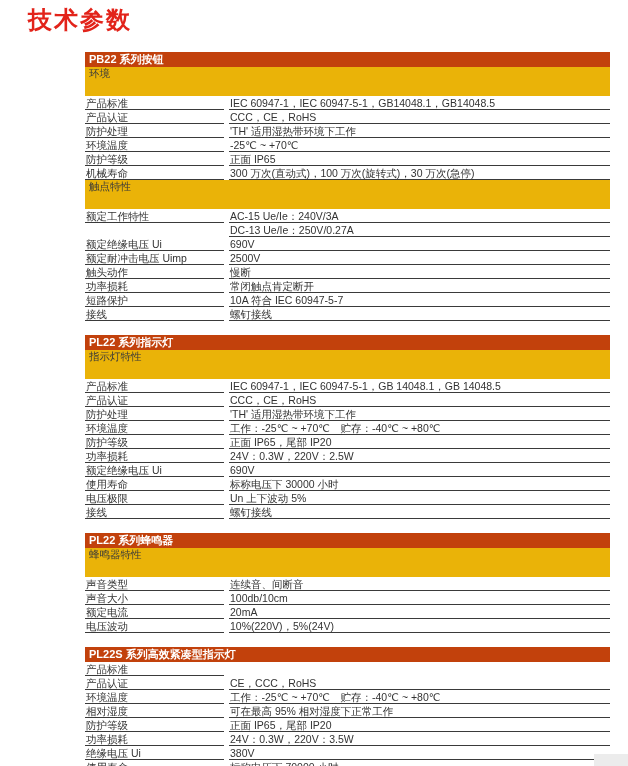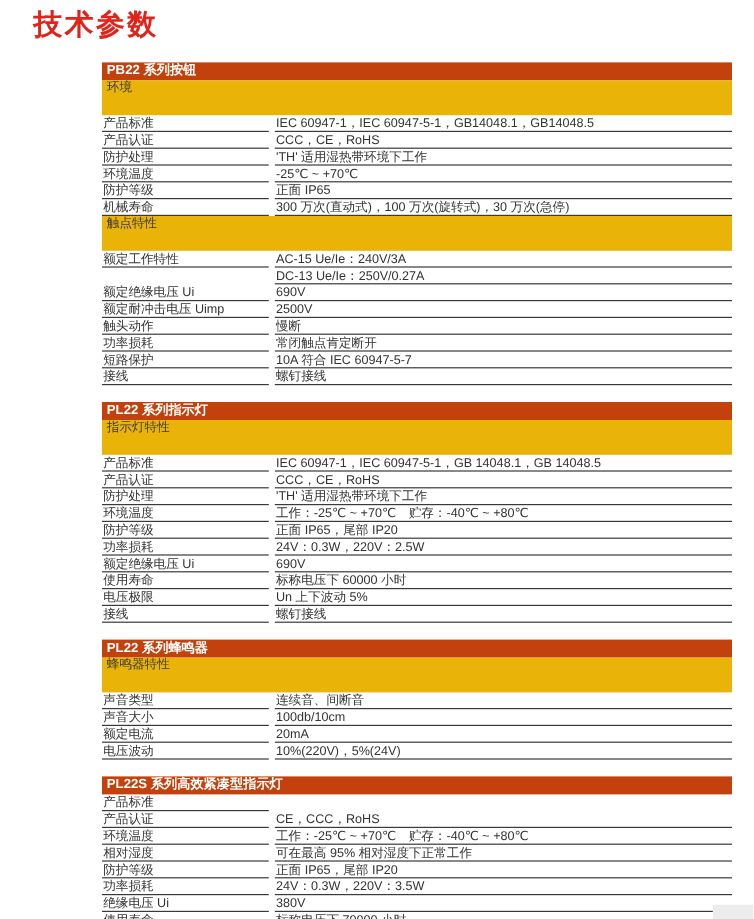--- a/index.html
+++ b/index.html
@@ -172,21 +172,21 @@
       </div>
       <div class="row">
         <div class="cell label">额定绝缘电压 Ui</div>
         <div class="vals">
           <div class="cell value">690V</div>
         </div>
       </div>
       <div class="row">
         <div class="cell label">使用寿命</div>
         <div class="vals">
-          <div class="cell value">标称电压下 60000 小时</div>
+          <div class="cell value">标称电压下 30000 小时</div>
         </div>
       </div>
       <div class="row">
         <div class="cell label">电压极限</div>
         <div class="vals">
           <div class="cell value">Un 上下波动 5%</div>
         </div>
       </div>
       <div class="row">
         <div class="cell label">接线</div>

